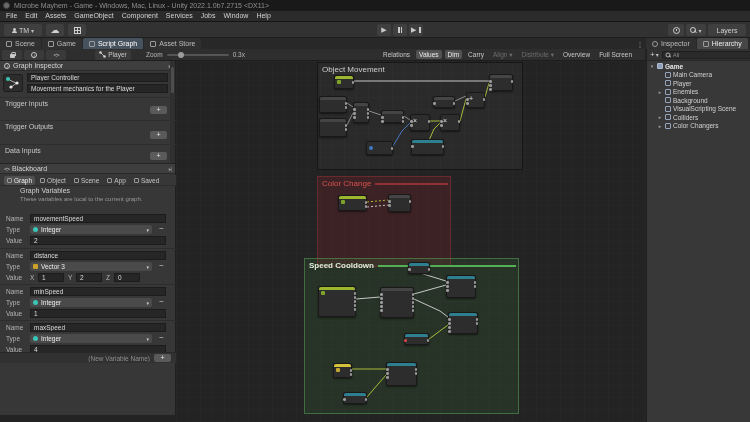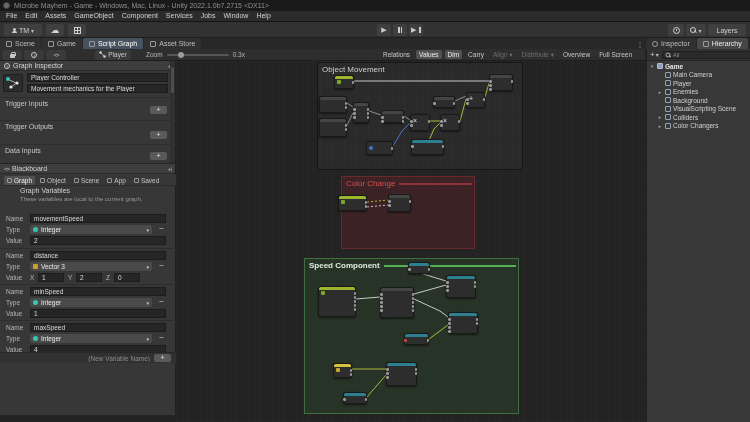--- a/index.html
+++ b/index.html
@@ -397,29 +397,29 @@
     </div>
   </div>
 
   <div id="canvas">
       <div class="group g-gray" style="left: 141px; top: 1px; width: 206px; height: 108px;">
         <div class="ghead">
           <span class="gtitle">Object Movement</span>
           <span class="gline"></span>
         </div>
       </div>
-      <div class="group g-red" style="left: 141px; top: 115px; width: 134px; height: 73px; margin-left: 24px;">
+      <div class="group g-red" style="left: 141px; top: 115px; width: 134px; height: 91px;">
         <div class="ghead">
           <span class="gtitle">Color Change</span>
           <span class="gline"></span>
         </div>
       </div>
       <div class="group g-green" style="left: 128px; top: 197px; width: 215px; height: 156px;">
         <div class="ghead">
-          <span class="gtitle">Speed Component</span>
+          <span class="gtitle">Speed Cooldown</span>
           <span class="gline"></span>
         </div>
       </div>
       <svg width="469" height="361" id="wires">
         <polyline points="178,20 313,20" fill="none" stroke="#d8d8d8" stroke-width="0.9"></polyline>
         <polyline points="171,42 177,46" fill="none" stroke="#9a9a9a" stroke-width="0.9"></polyline>
         <polyline points="171,64 177,52" fill="none" stroke="#9a9a9a" stroke-width="0.9"></polyline>
         <polyline points="193,50 205,54" fill="none" stroke="#9a9a9a" stroke-width="0.9"></polyline>
         <polyline points="228,55 234,59" fill="none" stroke="#9a9a9a" stroke-width="0.9"></polyline>
         <polyline points="254,60 264,60" fill="none" stroke="#b9cc3c" stroke-width="0.9"></polyline>

